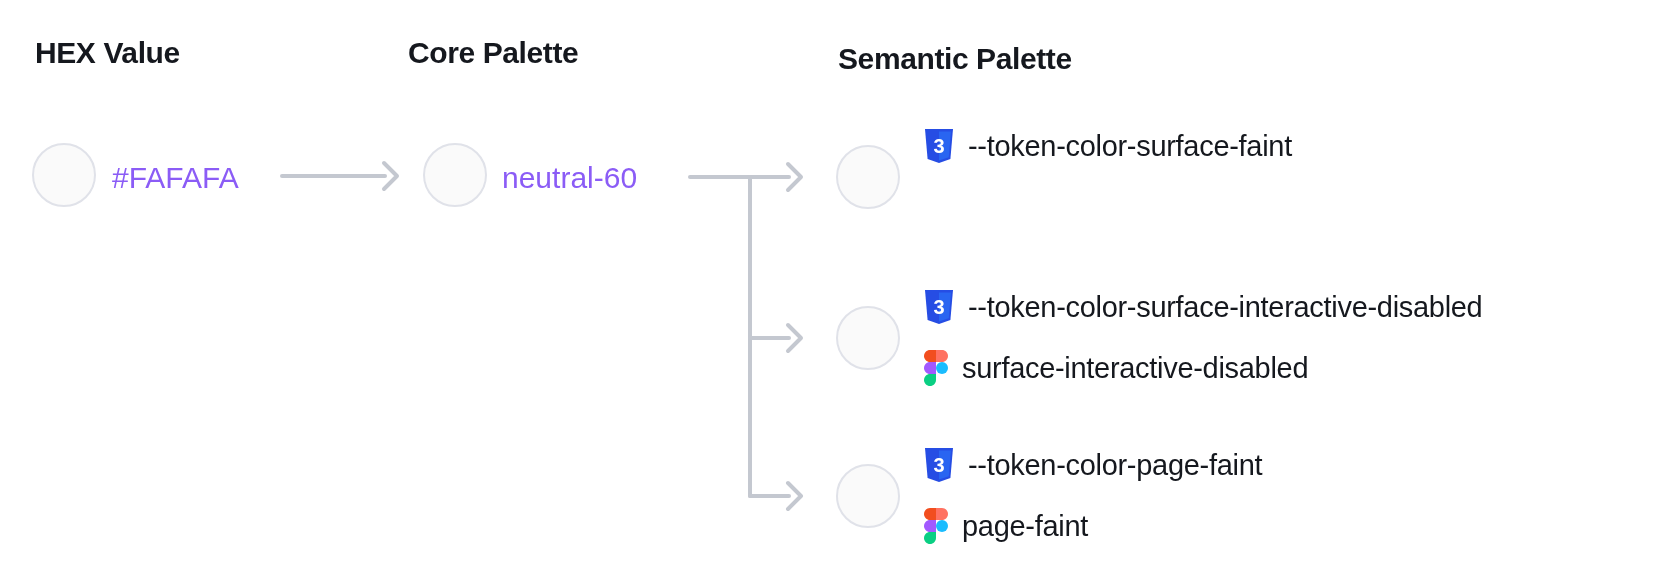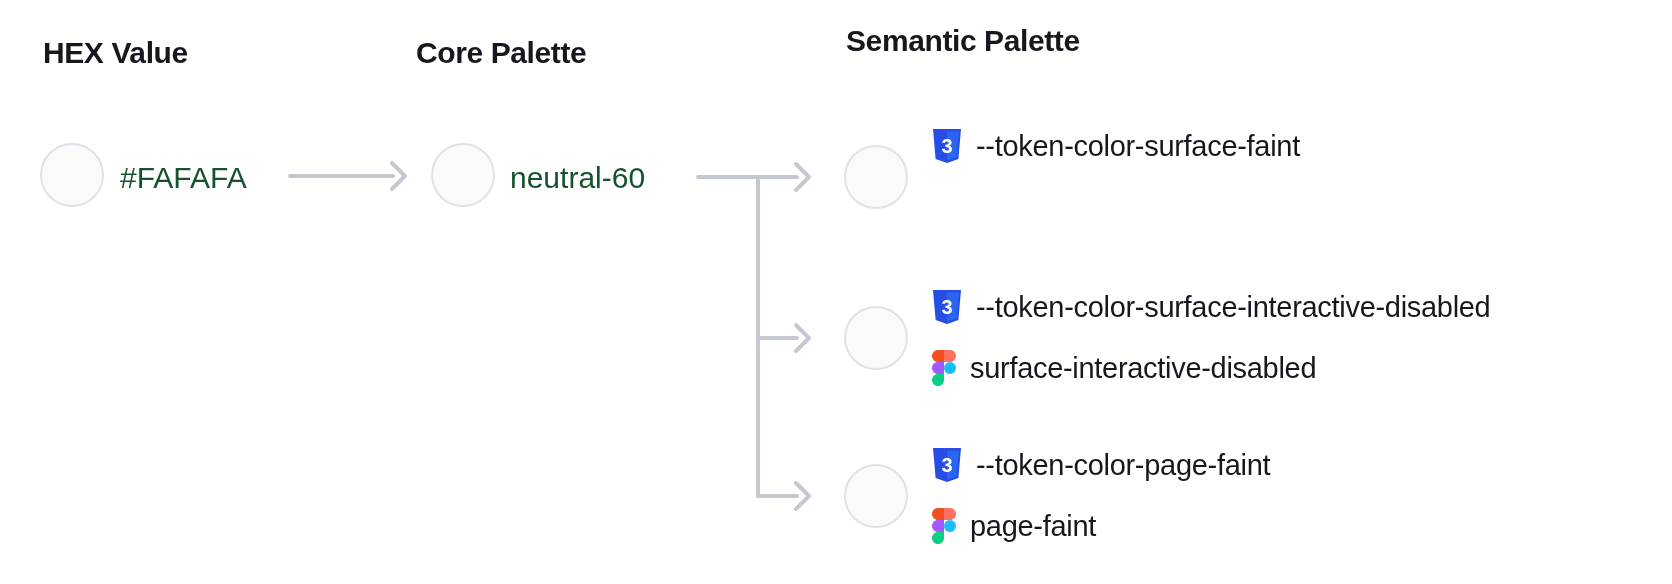--- a/index.html
+++ b/index.html
@@ -3,21 +3,20 @@
 <meta charset="utf-8">
 <style>
   html,body{margin:0;padding:0;background:#ffffff;}
   .canvas{
     position:relative;
     width:1632px;height:584px;
     background:#ffffff;
     font-family:"Liberation Sans","DejaVu Sans",sans-serif;
     color:#15181e;
     overflow:hidden;
-    margin-left:8px;
   }
   .col-header{
     position:absolute;
     font-size:30px;
     font-weight:700;
     letter-spacing:-0.4px;
     color:#15181e;
     white-space:nowrap;
   }
   .connectors{position:absolute;left:0;top:0;width:1672px;height:584px;}
@@ -27,21 +26,21 @@
     width:64px;height:64px;
     border-radius:50%;
     background:#fafafa;
     border:2px solid #e0e2e9;
     box-sizing:border-box;
   }
   .value-label{
     position:absolute;
     font-size:30px;
     font-weight:400;
-    color:#14532d;
+    color:#8b5cf6;
     white-space:nowrap;
     transform:translateY(-50%);
   }
   .token-lines{
     position:absolute;
     display:flex;
     flex-direction:column;
     gap:27px;
   }
   .token-line{
@@ -77,21 +76,21 @@
       <path d="M750 177 V496"></path>
       <path d="M750 338 H789"></path>
       <path d="M788 325 L801 338 L788 351"></path>
       <path d="M750 496 H789"></path>
       <path d="M788 483 L801 496 L788 509"></path>
     </g>
   </svg>
 
   <div class="col-header" style="left:35px;top:36px">HEX Value</div>
   <div class="col-header" style="left:408px;top:36px">Core Palette</div>
-  <div class="col-header" style="left:838px;top:24px">Semantic Palette</div>
+  <div class="col-header" style="left:838px;top:42px">Semantic Palette</div>
 
   <div class="swatch" style="left:32px;top:143px"></div>
   <div class="value-label" style="left:112px;top:178px">#FAFAFA</div>
 
   <div class="swatch" style="left:423px;top:143px"></div>
   <div class="value-label" style="left:502px;top:178px">neutral-60</div>
 
   <div>
     <div class="swatch" style="left:836px;top:145px"></div>
     <div class="token-lines" style="left:924px;top:129px">

